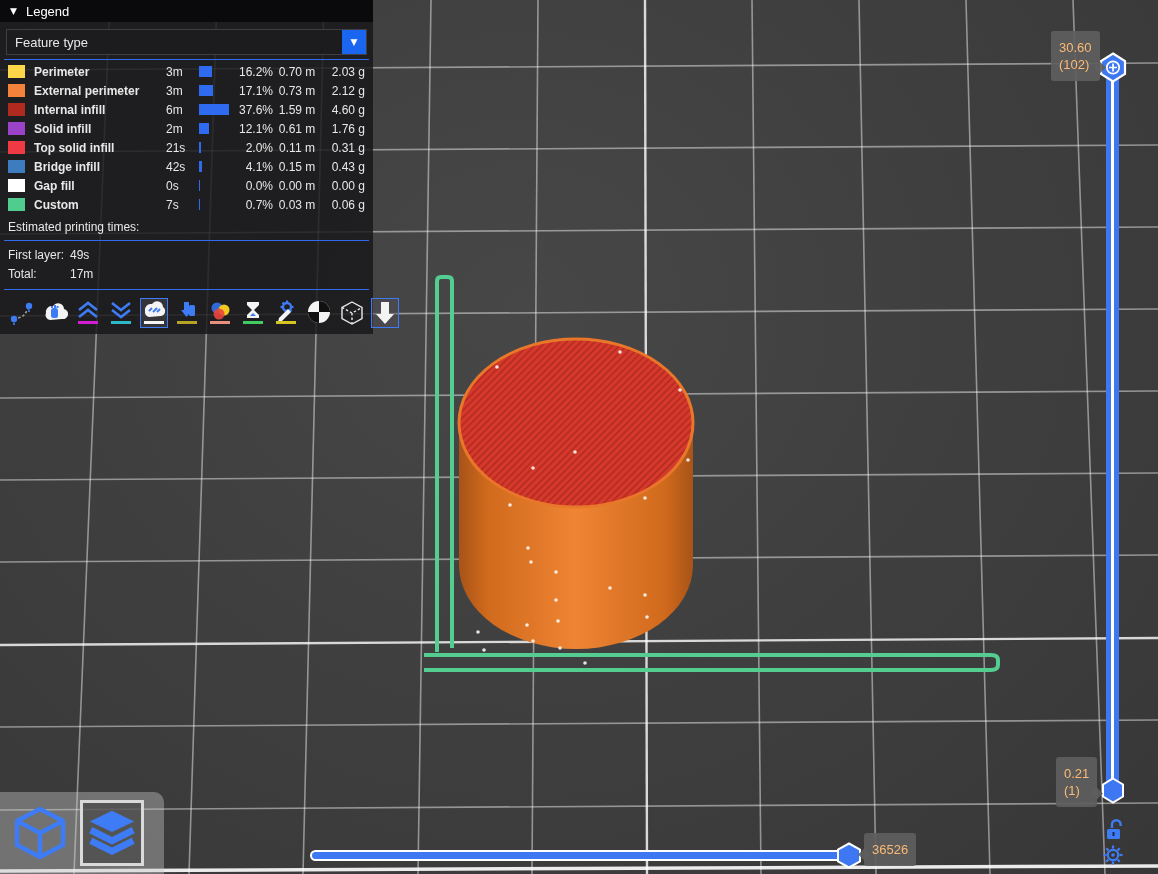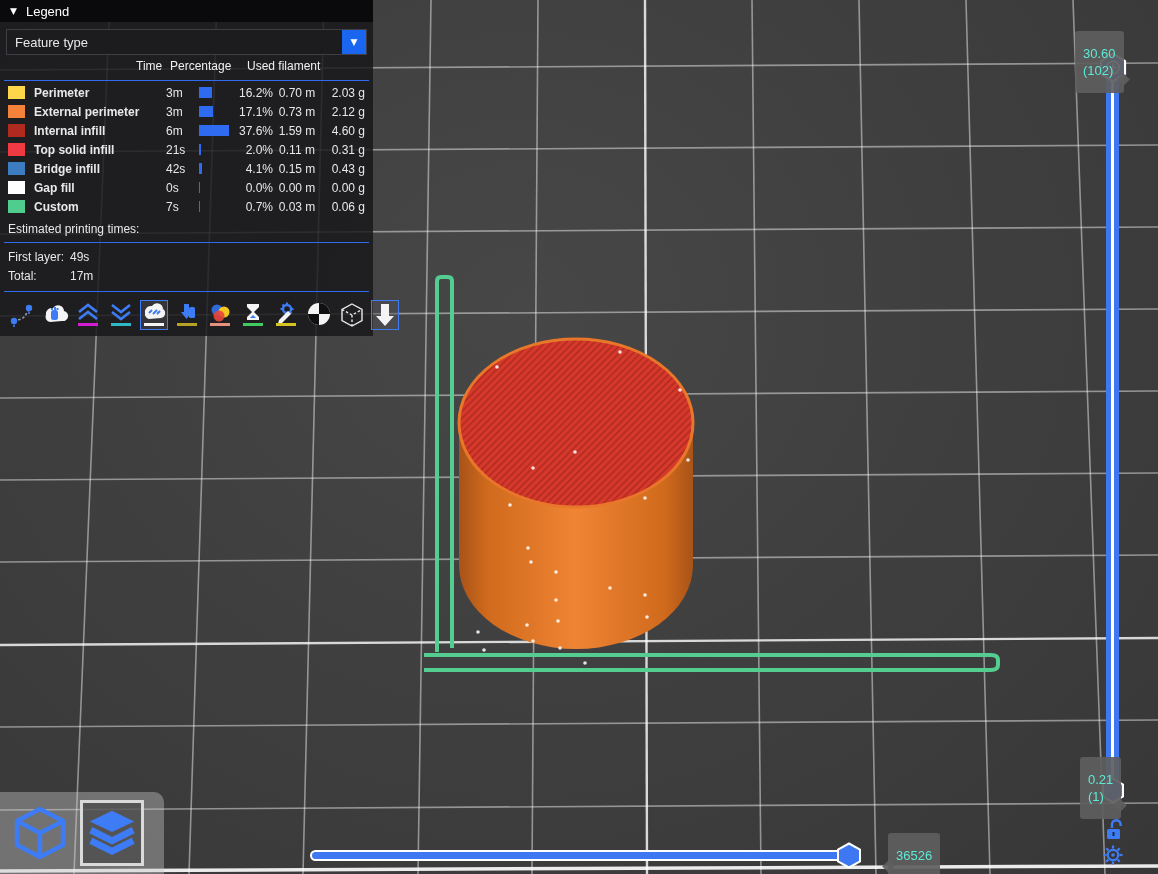--- a/index.html
+++ b/index.html
@@ -39,22 +39,22 @@
   .iconbar{display:flex;align-items:center;gap:5px;padding:6px 6px 2px 8px;}
   .tbtn{width:28px;height:30px;display:flex;align-items:center;justify-content:center;
         border:1px solid transparent;box-sizing:border-box;cursor:pointer;}
   .tbtn.sel{border-color:#3d7cf4;background:rgba(80,80,88,.45);}
 
   
   .vtrack{position:absolute;left:1106px;top:60px;width:13px;height:736px;background:#3d77f2;
           border-radius:7px;z-index:4;}
   .vtrack .stripe{position:absolute;left:5px;top:4px;width:3px;height:728px;background:#fff;border-radius:2px;}
   .thumb{position:absolute;z-index:6;cursor:pointer;}
-  .tooltip{position:absolute;background:rgba(94,94,94,0.92);color:#5eead4;font-size:13px;
-           border-radius:3px;padding:14px 8px;line-height:17px;z-index:7;margin-left:24px;}
+  .tooltip{position:absolute;background:rgba(94,94,94,0.92);color:#fdba74;font-size:13px;
+           border-radius:3px;padding:8px 8px;line-height:17px;z-index:7;}
   .tooltip.pr::after{content:"";position:absolute;right:-4px;bottom:9px;width:9px;height:9px;
            background:rgba(94,94,94,0.92);transform:rotate(45deg);}
   .tooltip.pl::after{content:"";position:absolute;left:-4px;bottom:7px;width:9px;height:9px;
            background:rgba(94,94,94,0.92);transform:rotate(45deg);}
   .htrack{position:absolute;left:310px;top:850px;width:547px;height:11px;box-sizing:border-box;
           background:#3d77f2;border:2px solid #fff;border-radius:6px;z-index:4;}
   .sideicons{position:absolute;z-index:6;cursor:pointer;}
 
   
   .viewbar{position:absolute;left:0;top:792px;width:164px;height:82px;
@@ -149,25 +149,20 @@
       <span>Legend</span>
     </div>
 
     <div class="combo">
       <span class="combo-label">Feature type</span>
       <span class="combo-btn">
           <span class="tri">▼</span>
         </span>
     </div>
 
-    <div class="colhead">
-      <span class="ch-time">Time</span>
-      <span class="ch-pct">Percentage</span>
-      <span class="ch-fil">Used filament</span>
-    </div>
     <div class="bluediv"></div>
 
     <div id="legend-rows">
   <div class="lrow">
     <span class="sw" style="background: rgb(253, 214, 74);"></span>
     <span class="nm">Perimeter</span>
     <span class="tm">3m</span>
     <span class="barwrap">
             <i class="bar" style="width: 12.96px;"></i>
           </span>
@@ -193,20 +188,31 @@
     <span class="nm">Internal infill</span>
     <span class="tm">6m</span>
     <span class="barwrap">
             <i class="bar" style="width: 30.08px;"></i>
           </span>
     <span class="pc">37.6%</span>
     <span class="fm">1.59 m</span>
     <span class="fg">4.60 g</span>
   </div>
 
+  <div class="lrow">
+    <span class="sw" style="background: rgb(154, 66, 200);"></span>
+    <span class="nm">Solid infill</span>
+    <span class="tm">2m</span>
+    <span class="barwrap">
+            <i class="bar" style="width: 9.68px;"></i>
+          </span>
+    <span class="pc">12.1%</span>
+    <span class="fm">0.61 m</span>
+    <span class="fg">1.76 g</span>
+  </div>
 
   <div class="lrow">
     <span class="sw" style="background: rgb(240, 58, 67);"></span>
     <span class="nm">Top solid infill</span>
     <span class="tm">21s</span>
     <span class="barwrap">
             <i class="bar" style="width: 1.6px;"></i>
           </span>
     <span class="pc">2.0%</span>
     <span class="fm">0.11 m</span>

